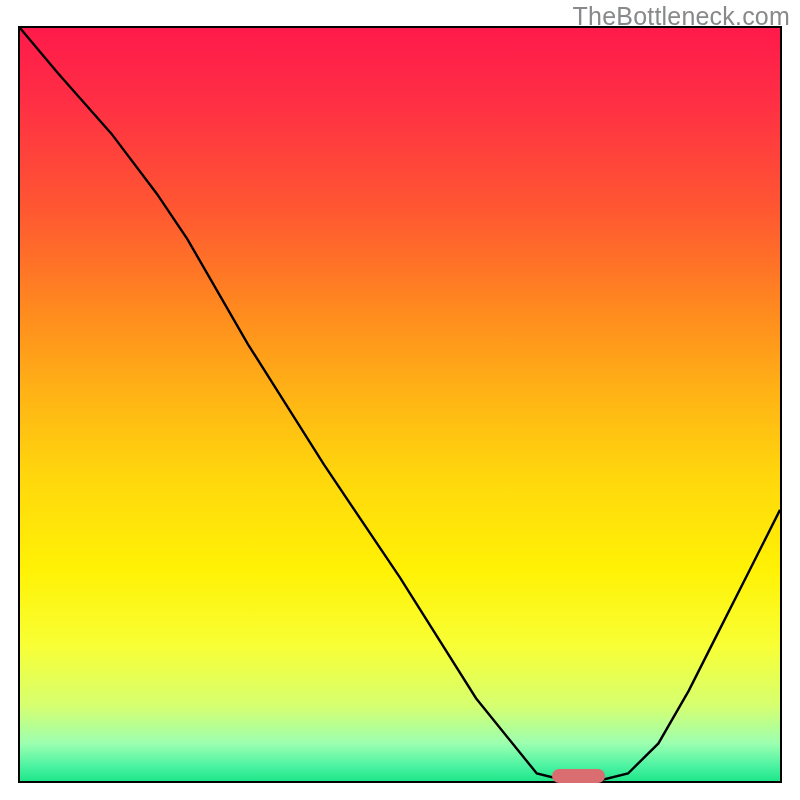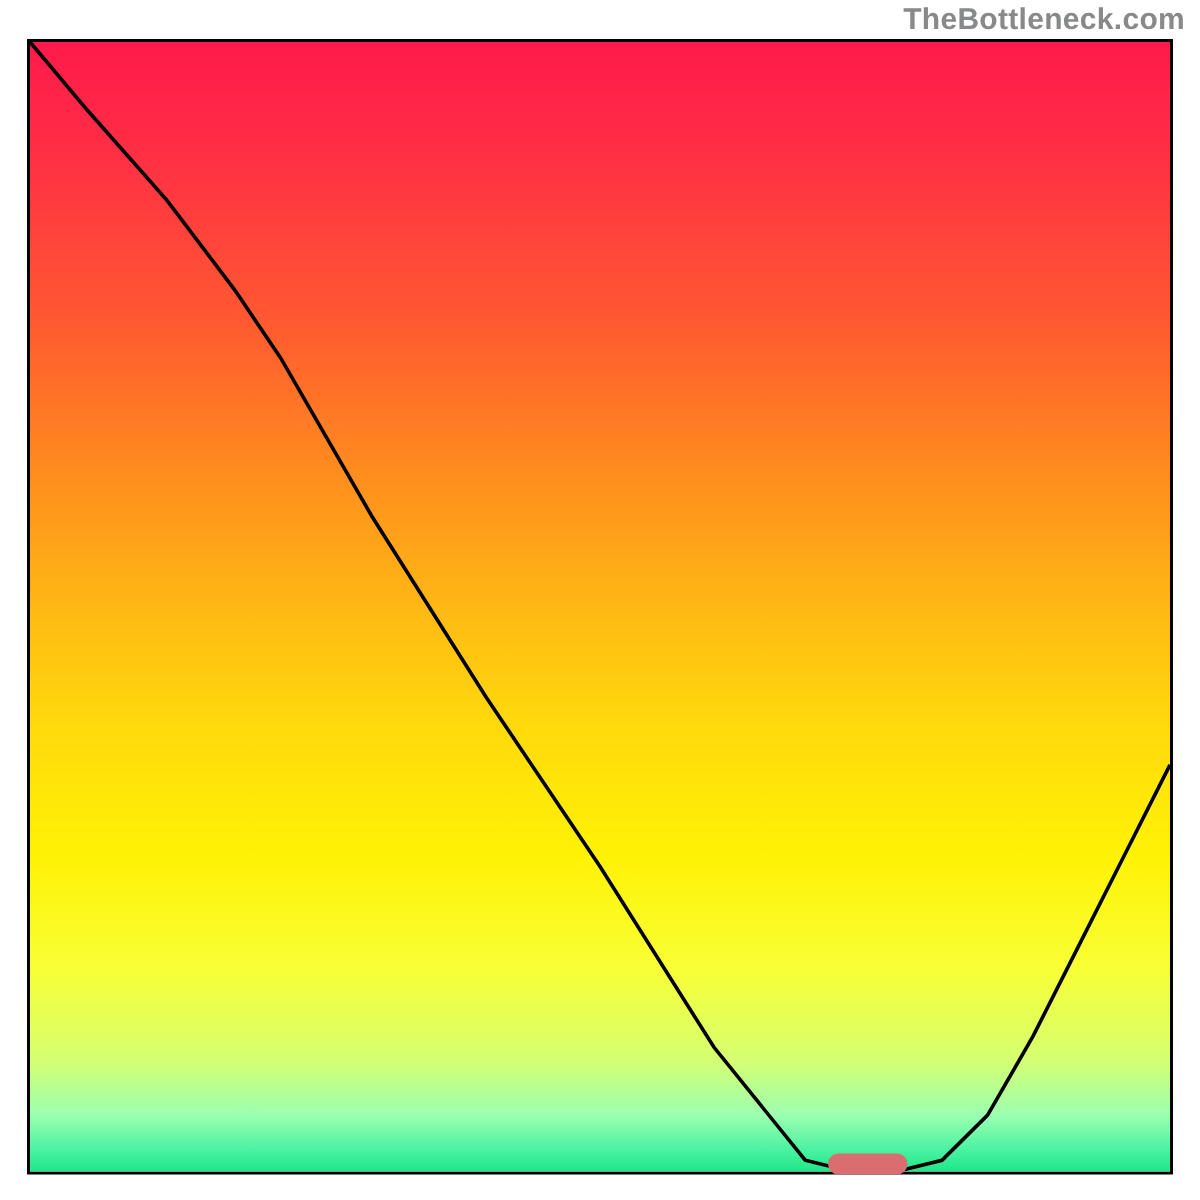--- a/index.html
+++ b/index.html
@@ -49,22 +49,22 @@
   .marker {
     position: absolute;
     border-radius: 8px;
     background: #d96d6f;
   }
   .watermark {
     position: absolute;
     top: 2px;
     right: 10px;
     font-family: Arial, Helvetica, sans-serif;
-    font-size: 20px;
-    font-weight: 700;
+    font-size: 25px;
+    font-weight: 400;
     color: #88898a;
     letter-spacing: 0.2px;
   }
   svg.curve {
     position: absolute;
     left: 0;
     top: 0;
     width: 100%;
     height: 100%;
     overflow: visible;

